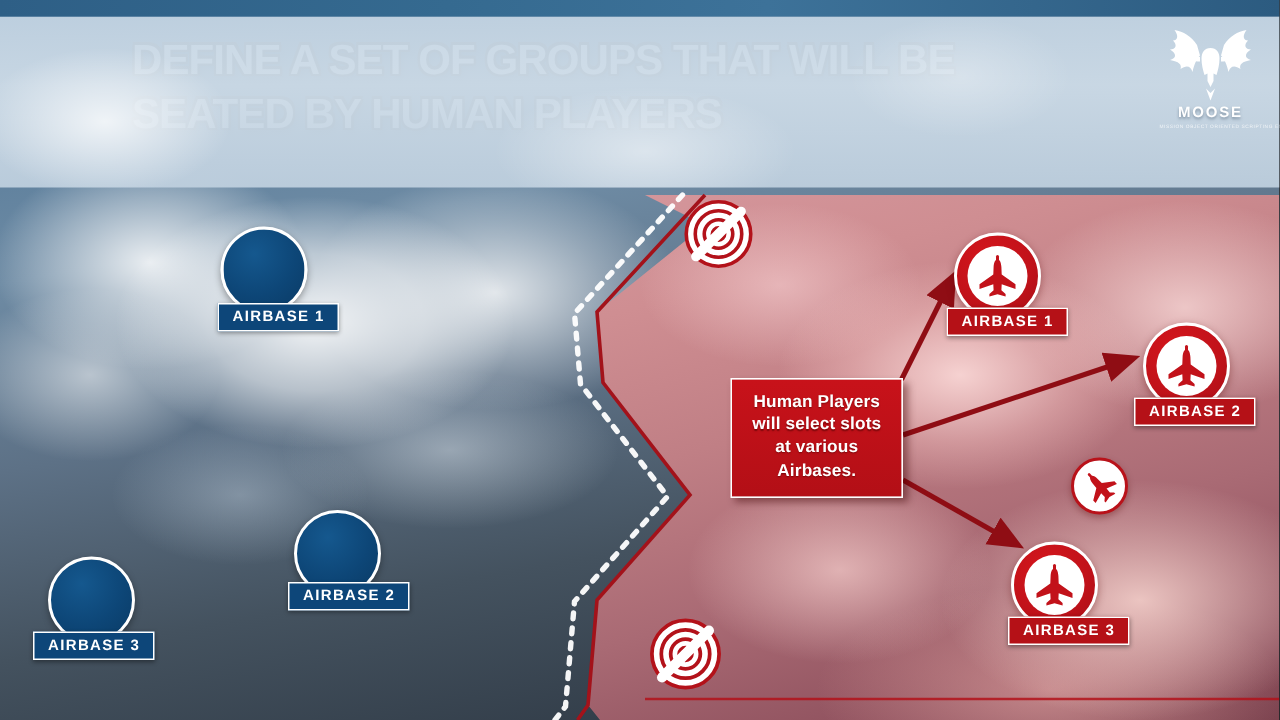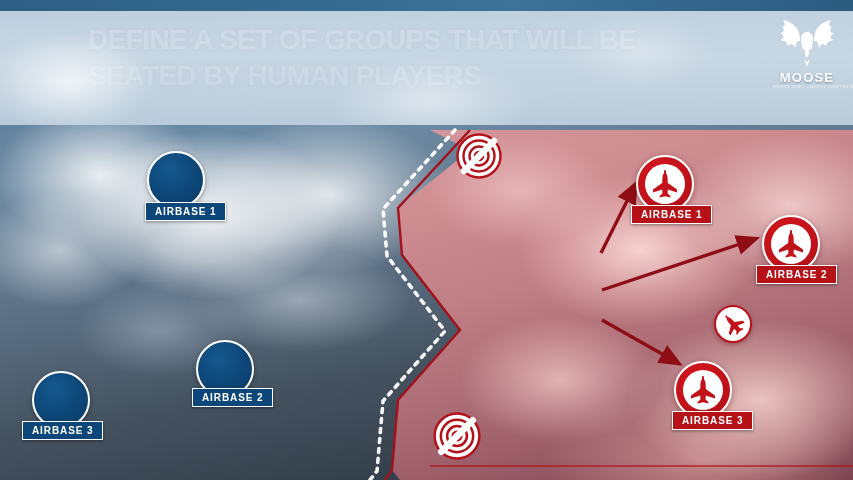--- a/index.html
+++ b/index.html
@@ -73,21 +73,21 @@
        0 -1.6px 0 #55595c, 0 1.6px 0 #55595c,
       -1.6px 0 0 #55595c, 1.6px 0 0 #55595c,
        2px 3px 4px rgba(40,50,60,.45);
   }
   .title .l2 { display:block; }
 
   
   .logo { position:absolute; right:12px; top:18px; width:68px; height:88px; z-index:13; text-align:center; }
   .logo svg { display:block; margin:0 auto; }
   .logo-word {
-    margin-top:1px; color:#ffffff; font-size:13px; font-weight:bold;
+    margin-top:1px; color:#ffffff; font-size:10px; font-weight:bold;
     letter-spacing:1.2px; line-height:1;
     text-shadow:0 1px 2px rgba(60,80,100,.5);
   }
   .logo-sub {
     color:rgba(255,255,255,.75); font-size:3.2px; letter-spacing:.4px;
     margin-top:2px; line-height:1; white-space:nowrap;
   }
 
   
   .marker { position:absolute; z-index:8; }
@@ -281,14 +281,20 @@
   <div class="radar" style="left:432px; top:411px;">
     <svg width="50" height="50" viewBox="0 0 48 48">
       <circle cx="24" cy="24" r="21.5" fill="#ffffff" stroke="#b3121a" stroke-width="2.4"></circle>
       <circle cx="24" cy="24" r="15.5" fill="none" stroke="#b3121a" stroke-width="2.4"></circle>
       <circle cx="24" cy="24" r="9.5" fill="none" stroke="#b3121a" stroke-width="2.4"></circle>
       <circle cx="24" cy="24" r="4.2" fill="#ffffff" stroke="#b3121a" stroke-width="2.2"></circle>
       <path d="M9 39 L39 9" stroke="#ffffff" stroke-width="6.5" stroke-linecap="round"></path>
     </svg>
   </div>
 
+  <div class="callout">
+    <span>Human Players</span>
+    <span>will select slots</span>
+    <span>at various</span>
+    <span>Airbases.</span>
+  </div>
 
 </div>
 
 </body></html>

